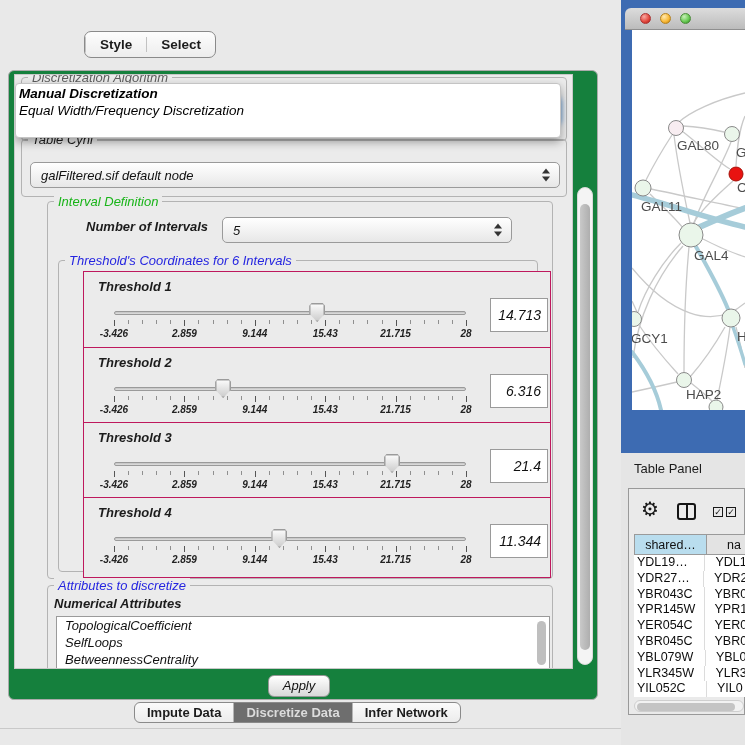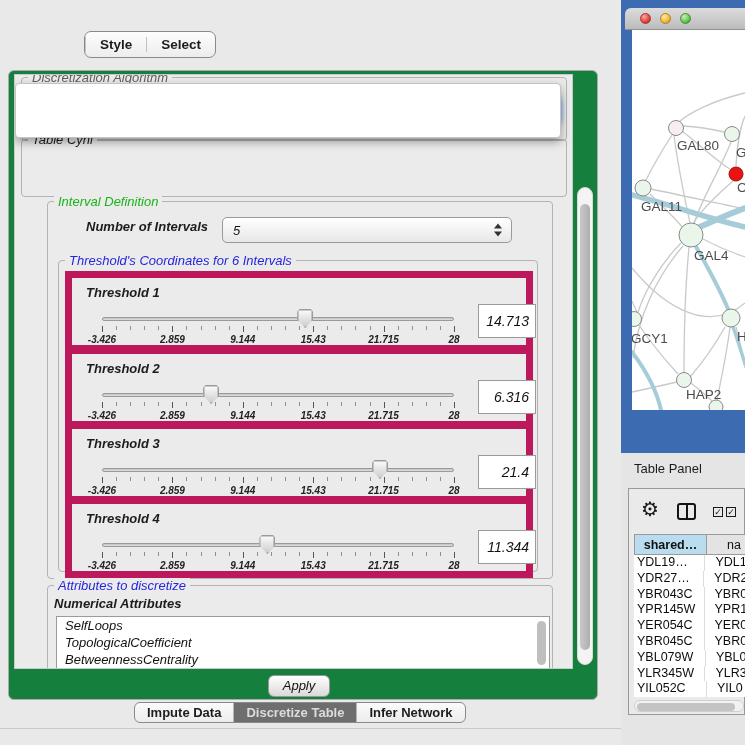--- a/index.html
+++ b/index.html
@@ -44,21 +44,21 @@
   .grp-attrs { left:32px; top:510px; width:506px; height:150px; }
 
   .popup { position:absolute; left:0; top:8px; width:546px; height:55px; background:#ffffff; border:1px solid #c4c4c4;
            border-radius:4px; box-shadow:0 4px 10px rgba(0,0,0,.35); z-index:50; padding-top:1px; }
   .popup-prompt { text-align:center; font-size:13px; color:#b4b4b4; height:17px; line-height:17px; }
   .popt { font-size:13.5px; color:#000; height:17px; line-height:17px; padding-left:3px; white-space:nowrap; }
   .popt.bold { font-weight:bold; }
 
   .numlabel { position:absolute; left:38px; top:17px; font-size:13px; font-weight:bold; color:#1c1c1c; }
 
-  .tbox { position:absolute; left:6px; width:468px; height:81px; border:7px solid #be185d; background:#ebebeb; }
+  .tbox { position:absolute; left:24px; width:468px; height:81px; border:1px solid #be185d; background:#ebebeb; }
   .tlabel { position:absolute; left:14px; top:7px; font-size:13px; font-weight:bold; color:#1c1c1c; }
   .slider { position:absolute; left:30px; top:0; width:352px; height:73px; }
   .track { position:absolute; left:0; top:39px; width:352px; height:4px; border:1px solid #9a9a9a; border-radius:3px; background:linear-gradient(#c2c2c2,#e0e0e0); }
   .thumb { position:absolute; top:31px; width:16px; height:19px; background:linear-gradient(#fefefe,#c9c9c9);
            clip-path:polygon(15% 0,85% 0,100% 15%,100% 55%,50% 100%,0 55%,0 15%);
            box-shadow:inset 0 0 0 1.5px #9b9b9b; }
   .tick { position:absolute; top:48px; width:1px; height:6px; background:#555; }
   .tick.minor { height:4px; background:#8f8f8f; }
   .ticklab { position:absolute; top:56px; width:60px; text-align:center; font-size:10px; font-weight:bold; color:#222; }
   .vbox { position:absolute; left:406px; top:26px; width:58px; height:34px; background:#fff; border:1px solid #9a9a9a;
@@ -99,21 +99,21 @@
   .tpanel { position:absolute; left:628px; top:488px; width:117px; height:227px; border:1px solid #999; background:#eaeaea; }
   .gear { position:absolute; left:12px; top:8px; font-size:20px; color:#181818; }
   .spliticon { position:absolute; left:48px; top:14px; width:19px; height:17px; border:2px solid #141414; border-radius:3px; }
   .spliticon:before { content:""; position:absolute; left:6.5px; top:0; width:2px; height:13px; background:#141414; }
   .chk { position:absolute; top:18px; width:10px; height:10px; border:1.5px solid #1a1a1a; font-size:9px; line-height:8px; color:#1a1a1a; text-align:center; }
   .chk.c1 { left:84px; } .chk.c2 { left:97px; }
   .tbl-head { position:absolute; left:5px; top:45px; height:21px; display:flex; }
   .hcell { height:21px; border:1px solid #9a9a9a; border-left:none; background:#e3e3e3; font-size:12.5px; color:#111;
            display:flex; align-items:center; justify-content:center; }
   .hcell:first-child { border-left:1px solid #9a9a9a; }
-  .hcell.sel { background:#b9ddee;font-weight:bold; }
+  .hcell.sel { background:#b9ddee; }
   .hcell.c2 { justify-content:flex-start; padding-left:20px; }
   .tbl-body { position:absolute; left:5px; top:66px; width:112px; height:142px; background:#fff; overflow:hidden; }
   .trow { display:flex; height:15.8px; }
   .tcell { font-size:12.5px; color:#0d0d0d; line-height:15.8px; white-space:nowrap; overflow:hidden; }
   .tcell.c1 { width:73px; padding-left:3px; border-right:1px solid #dcdcdc; }
   .tcell.c2 { padding-left:10px; }
   .hscroll { position:absolute; left:5px; top:211px; width:110px; height:12px; background:#f2f2f2; border:1px solid #cfcfcf; border-radius:6px; }
   .hthumb { position:absolute; left:2px; top:1.5px; width:98px; height:8px; background:#c4c4c4; border-radius:4px; }
 </style>
 </head>
@@ -137,20 +137,24 @@
 
       <div class="grp grp-algo">
         <span class="gtitle dim">Discretization Algorithm</span>
         <div class="combo focus" style="left:8px; top:20px; width:530px;">
           <span class="stepper"></span>
         </div>
       </div>
 
       <div class="grp grp-td">
         <span class="gtitle">Table Cyni</span>
+        <div class="combo" style="left:8px; top:22px; width:530px;">
+          <span>galFiltered.sif default node</span>
+          <span class="stepper"></span>
+        </div>
       </div>
 
       <div class="grp grp-interval">
         <span class="gtitle green">Interval Definition</span>
         <span class="numlabel">Number of Intervals</span>
         <div class="combo" style="left:174px; top:15px; width:290px;">
           <span>5</span>
           <span class="stepper"></span>
         </div>
         <div class="grp grp-thr">
@@ -318,42 +322,46 @@
               </div>
             </div>
         </div>
       </div>
 
       <div class="grp grp-attrs">
         <span class="gtitle blue">Attributes to discretize</span>
         <span class="subtitle">Numerical Attributes</span>
         <div class="listbox" id="attr-list">
 
-        <div class="attr-item">SelfLoops</div>
-            <div class="attr-item">TopologicalCoefficient</div>
+        <div class="attr-item">TopologicalCoefficient</div>
+            <div class="attr-item">SelfLoops</div>
             <div class="attr-item">BetweennessCentrality</div>
             <div class="lb-thumb"></div>
           </div>
       </div>
 
       <div class="popup">
+        <div id="popup-options">
+            <div class="popt bold">Manual Discretization</div>
+            <div class="popt">Equal Width/Frequency Discretization</div>
+          </div>
       </div>
 
     </div>
 
     <div class="vscroll">
       <div class="vthumb"></div>
     </div>
 
     <div class="apply">Apply</div>
   </div>
 
   <div class="bottomtabs" id="bottomtabs">
       <div class="btab">Impute Data</div>
-      <div class="btab sel">Discretize Table</div>
+      <div class="btab sel">Discretize Data</div>
       <div class="btab">Infer Network</div>
     </div>
   <div class="cp-strip"></div>
 </div>
 
 <div class="netwin">
   <div class="net-titlebar">
     <span class="light red"></span>
     <span class="light yellow"></span>
     <span class="light green"></span>

